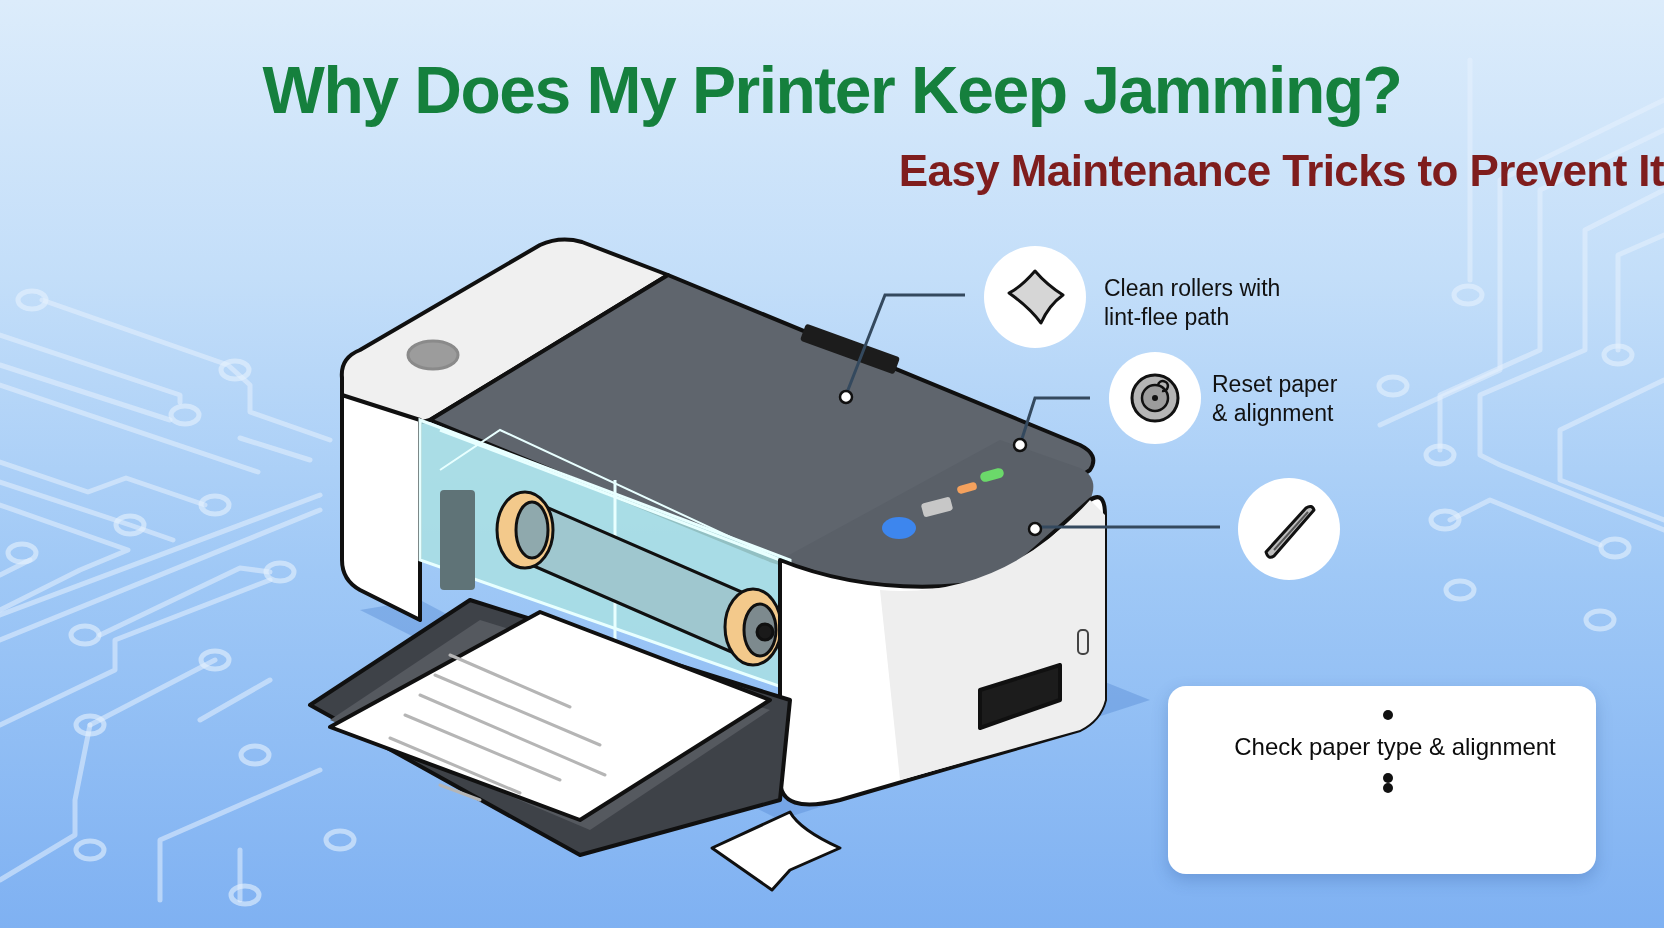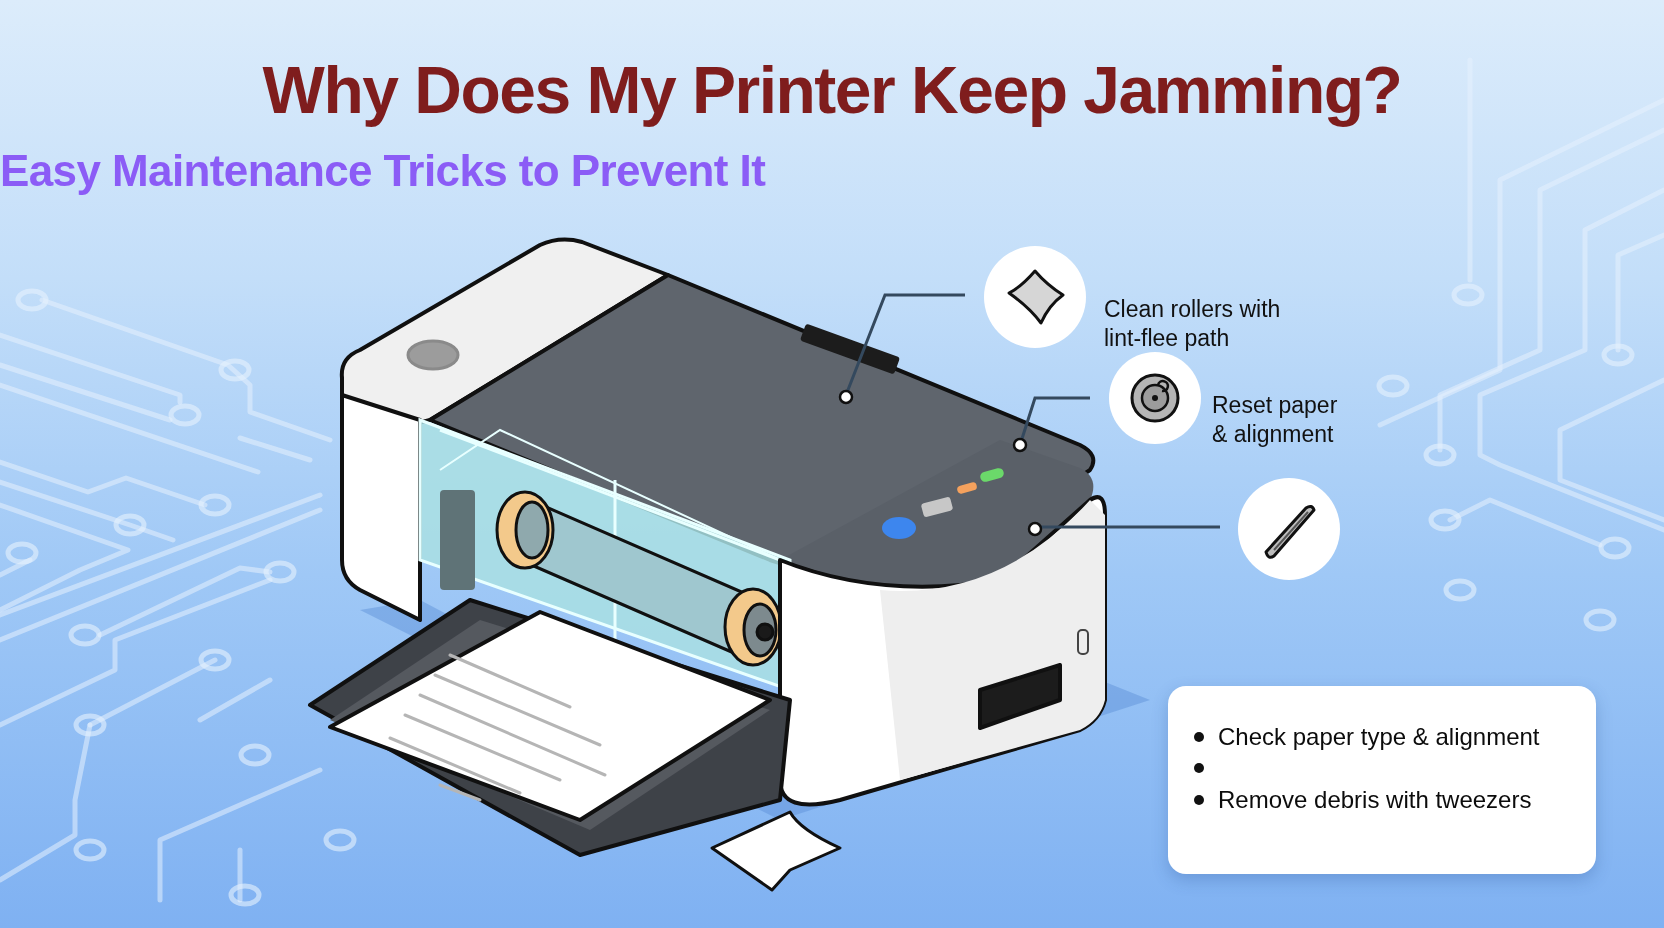--- a/index.html
+++ b/index.html
@@ -7,44 +7,44 @@
   body {
     font-family: "Liberation Sans", "DejaVu Sans", sans-serif;
     background: linear-gradient(180deg, #dcecfb 0%, #c3def9 30%, #9fc8f6 62%, #7fb1f2 100%);
     position: relative;
     color: #0a0a0a;
   }
   .bg-traces { position: absolute; left: 0; top: 0; width: 1664px; height: 928px; }
   .title {
     position: absolute; left: 0; top: 52px; width: 1664px;
     text-align: center; font-weight: 700; font-size: 66px; letter-spacing: -1.5px;
-    color: #7f1d1d;
+    color: #15803d;
   }
   .subtitle {
     position: absolute; left: 0; top: 146px; width: 1664px;
-    text-align: left; font-weight: 700; font-size: 44px; letter-spacing: -0.6px;
-    color: #8b5cf6;
+    text-align: right; font-weight: 700; font-size: 44px; letter-spacing: -0.6px;
+    color: #7f1d1d;
   }
   .printer { position: absolute; left: 0; top: 0; width: 1664px; height: 928px; }
   .tip-circle {
     position: absolute; border-radius: 50%; background: #ffffff;
     display: flex; align-items: center; justify-content: center;
   }
   .tip-label {
-    position: absolute; font-size: 23px; line-height: 29px; color: #111; margin-top: 21px;
+    position: absolute; font-size: 23px; line-height: 29px; color: #111;
   }
   .tip-card {
     position: absolute; left: 1168px; top: 686px; width: 428px; height: 188px;
     background: #ffffff; border-radius: 18px;
     box-shadow: 0 6px 16px rgba(30, 70, 140, 0.25);
     padding: 24px 0 0 26px;
   }
   .tip-card ul { list-style: none; }
   .tip-card li {
-    font-size: 24px; line-height: 53px; color: #0c0c0c; display: flex; align-items: center;
+    font-size: 24px; line-height: 53px; color: #0c0c0c; display: flex; align-items: center; flex-direction: column;
   }
   .tip-card .dot {
     width: 10px; height: 10px; border-radius: 50%; background: #111; margin-right: 14px; flex: none;
   }
 </style>
 </head>
 <body>
 
 <svg class="bg-traces" viewBox="0 0 1664 928">
   <g fill="none" stroke="#e6f1fd" stroke-opacity="0.55" stroke-width="5" stroke-linecap="round" stroke-linejoin="round">
@@ -210,16 +210,15 @@
   <ul>
     <li>
         <span class="dot"></span>
         <span>Check paper type &amp; alignment</span>
       </li>
     <li>
         <span class="dot"></span>
       </li>
     <li>
         <span class="dot"></span>
-        <span>Remove debris with tweezers</span>
       </li>
   </ul>
 </div>
 
 </body></html>

